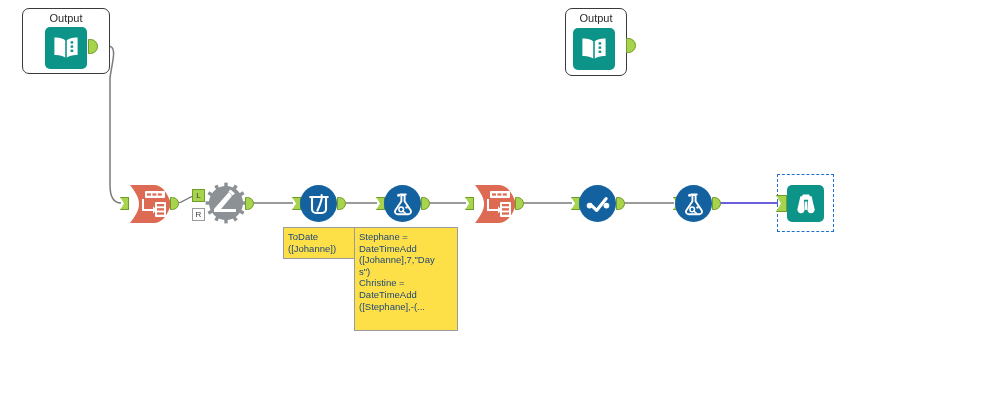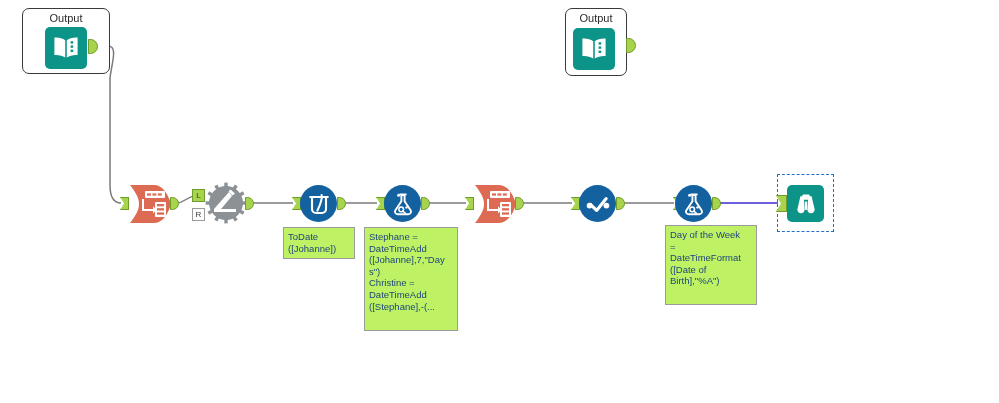--- a/index.html
+++ b/index.html
@@ -119,21 +119,21 @@
     left: 0;
     top: 0;
     width: 999px;
     height: 403px;
     pointer-events: none;
   }
 
   
   .annotation {
     position: absolute;
-    background: #bef264;
+    background: #fde047;
     border: 1px solid #9b9b9b;
     box-sizing: border-box;
     padding: 3px 4px 2px 4px;
     font-size: 9.5px;
     line-height: 11.6px;
     color: #20477a;
     font-family: "Liberation Sans", sans-serif;
     white-space: pre-wrap;
     overflow: hidden;
     word-break: break-word;
@@ -314,27 +314,22 @@
       <rect x="9.4" y="3.6" width="7.2" height="5.2" rx="1" fill="#ffffff"></rect>
       <path d="M7.4 5.2 L10.6 5.2 L11.6 18.2 C11.6 20.6 10 22.2 8.0 22.2 C6.0 22.2 4.4 20.6 4.4 18.2 Z" fill="#ffffff"></path>
       <path d="M15.4 5.2 L18.6 5.2 L21.6 18.2 C21.6 20.6 20 22.2 18.0 22.2 C16.0 22.2 14.4 20.6 14.4 18.2 Z" fill="#ffffff"></path>
       <rect x="11.8" y="10.6" width="2.4" height="8.2" fill="#ffffff"></rect>
     </svg>
   </div>
 
   <div class="annotation" style="left:283px; top:227px; width:72px; height:32px;">ToDate
 ([Johanne])</div>
 
-  <div class="annotation" style="left:364px; top:227px; width:94px; height:104px;">Stephane =
+  <div class="annotation" style="left:354px; top:227px; width:104px; height:104px;">Stephane =
 DateTimeAdd
 ([Johanne],7,"Day
 s")
 Christine =
 DateTimeAdd
 ([Stephane],-(...</div>
 
-  <div class="annotation" style="left:665px; top:225px; width:92px; height:80px;">Day of the Week
-=
-DateTimeFormat
-([Date of
-Birth],"%A")</div>
 
 </div>
 
 </body></html>

